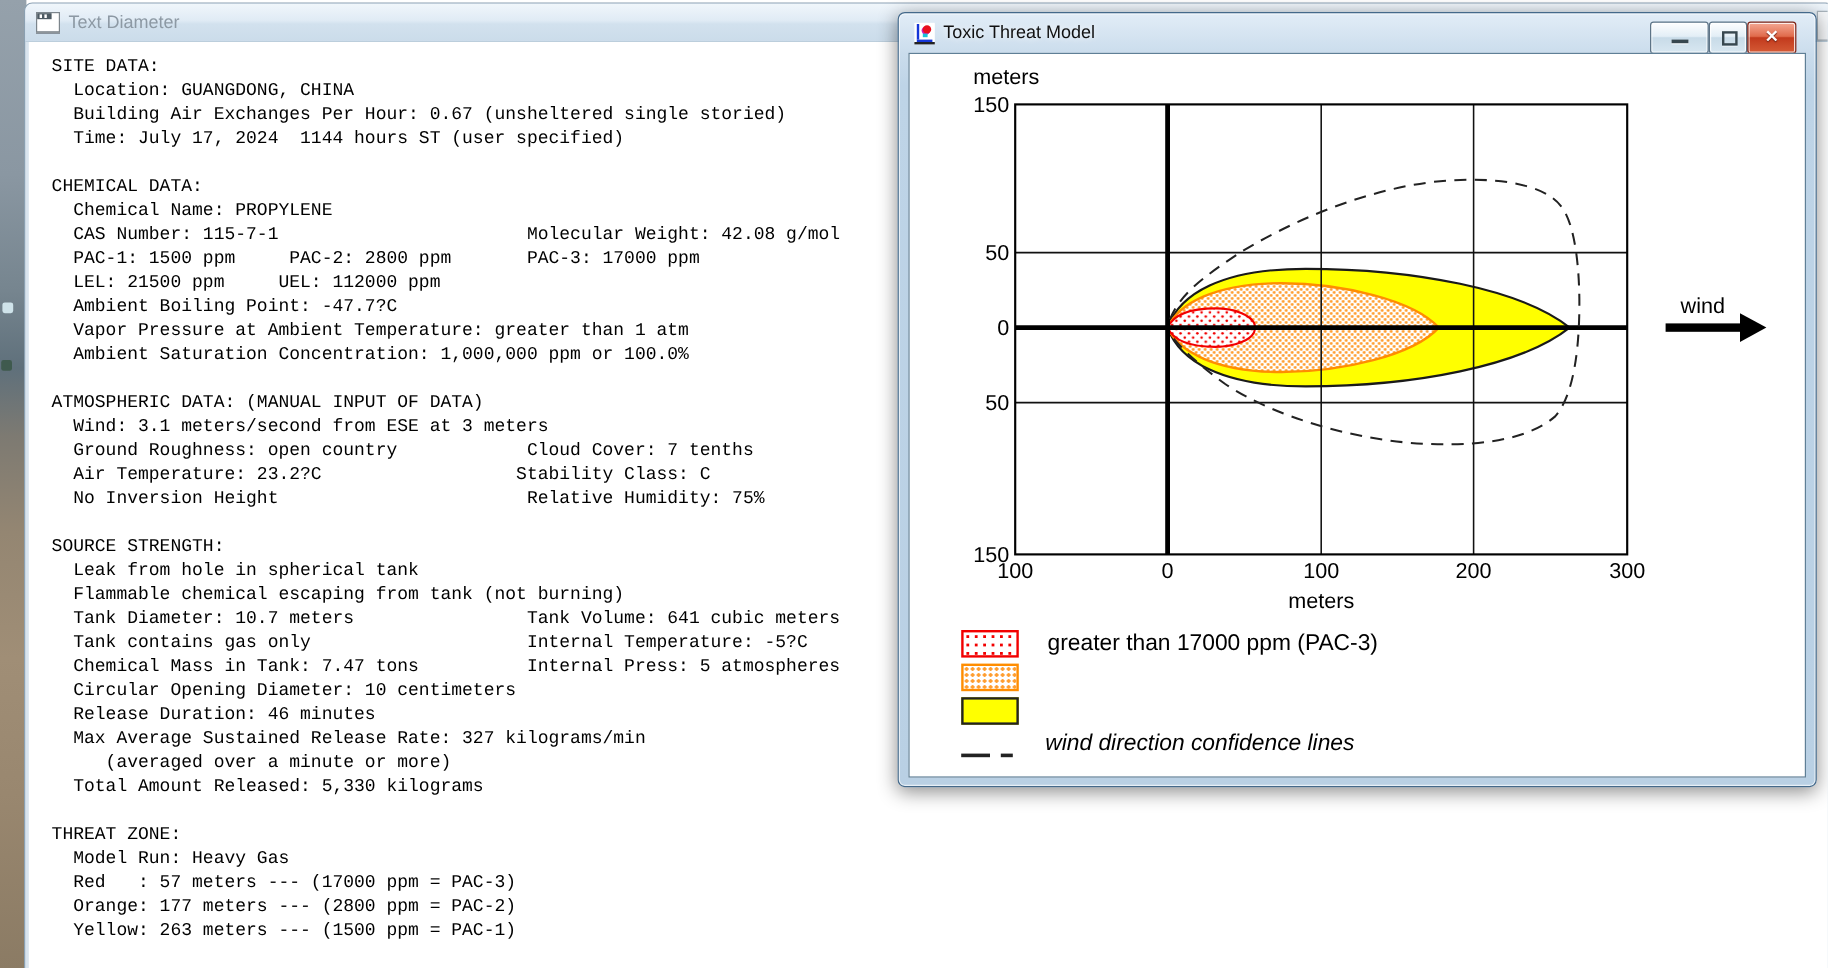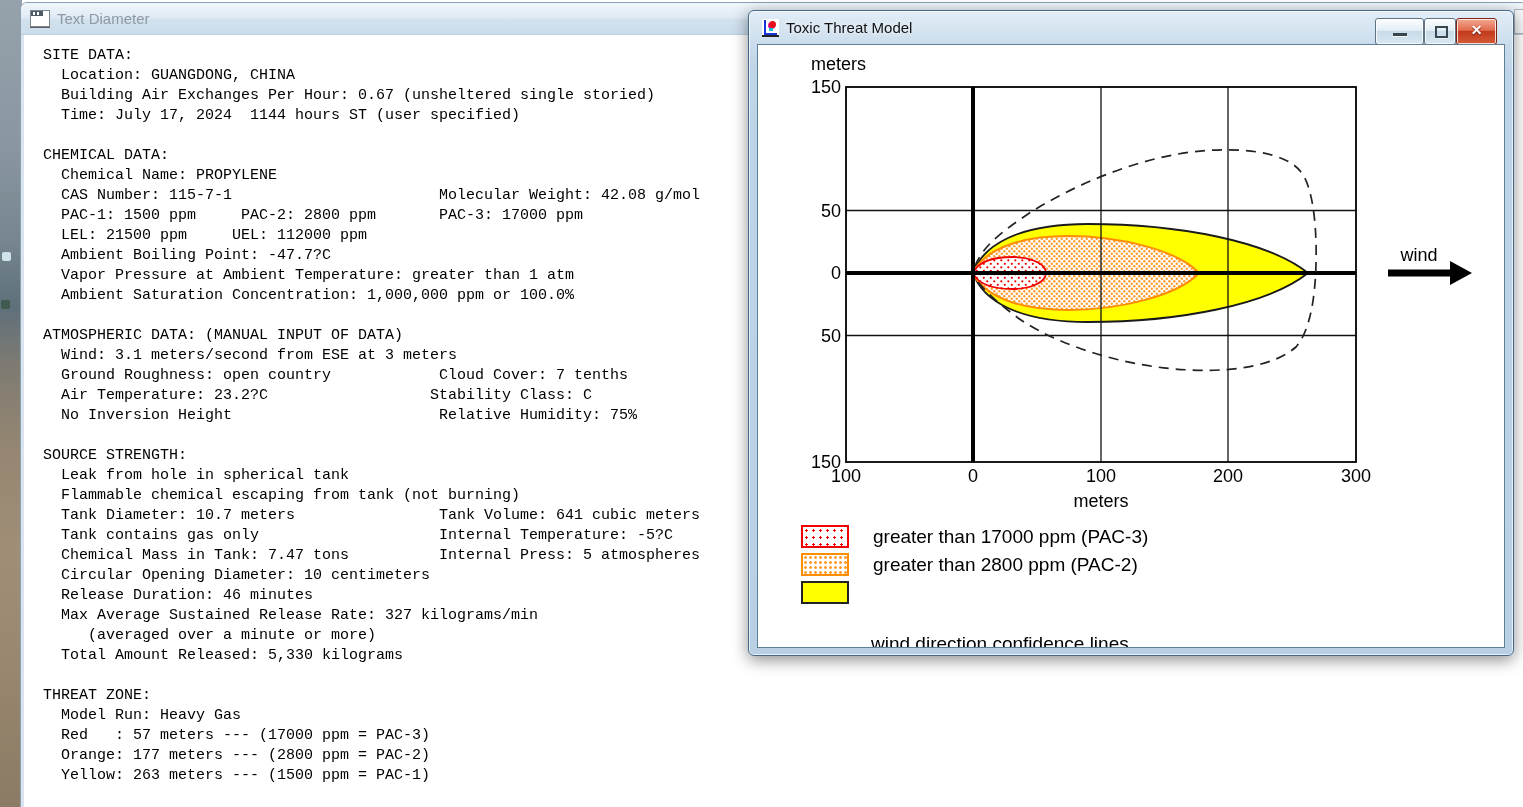--- a/index.html
+++ b/index.html
@@ -209,26 +209,25 @@
       <rect x="630" y="224.5" width="64" height="7" fill="#000"></rect>
       <polygon points="692,216 714,228 692,240" fill="#000"></polygon>
     </svg>
 
     <div class="legend-row" style="top:480px;">
       <div class="legend-swatch sw-red"></div>
       <span class="legend-label">greater than 17000 ppm (PAC-3)</span>
     </div>
     <div class="legend-row" style="top:508px;">
       <div class="legend-swatch sw-orange"></div>
-      <span class="legend-label">greater than 2800 ppm (PAC-2)</span>
     </div>
     <div class="legend-row" style="top:536px;">
       <div class="legend-swatch sw-yellow"></div>
     </div>
-    <div class="legend-row" style="top:588px;">
+    <div class="legend-row" style="top:564px;font-style:italic;">
       <div class="dash-symbol">
         <div class="dash-long"></div>
           <div class="dash-short"></div>
       </div>
       <span class="legend-label">wind direction confidence lines</span>
     </div>
   </div>
 </div>
 
 </body></html>

